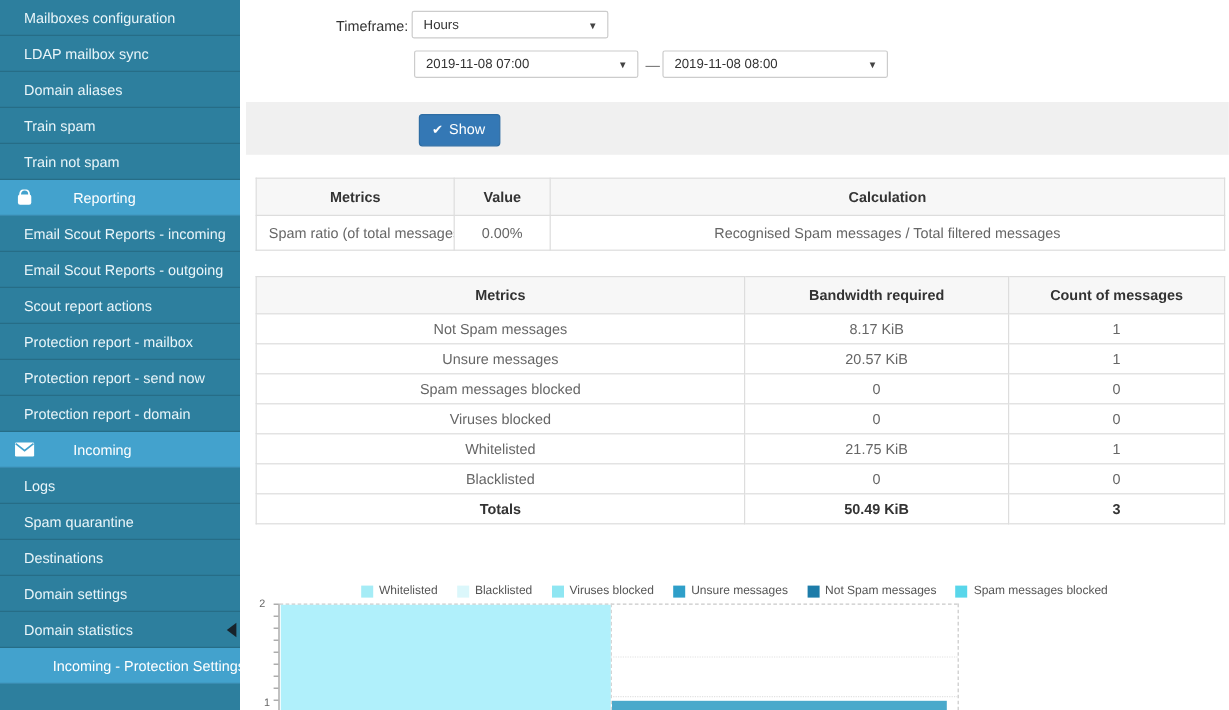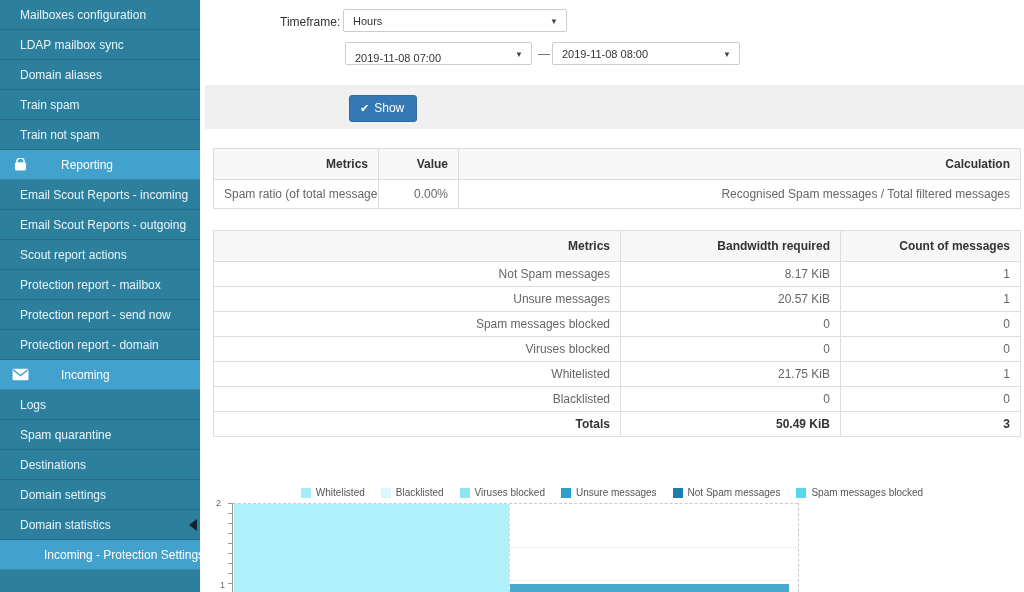--- a/index.html
+++ b/index.html
@@ -19,34 +19,34 @@
     border-top:6px solid transparent; border-bottom:6px solid transparent;
     border-right:8px solid #17232b; }
 
   
   .main { position:absolute; left:200px; top:0; width:824px; height:592px; background:#fff; }
   .ctl-label { position:absolute; left:80px; top:15px; font-size:12px; color:#333; }
   .select { position:absolute; height:23px; border:1px solid #ccc; border-radius:2px;
     background:#fff; font-size:11px; color:#333; display:flex; align-items:center;
     padding:0 20px 0 9px; cursor:pointer; }
   .select .caret { position:absolute; right:8px; top:7px; font-size:8px; color:#444; }
-  .sel-timeframe { left:143px; top:9px;  width:224px; }
-  .sel-from      { left:145px; top:42px; width:187px;align-items:flex-end; }
+  .sel-timeframe { left:143px; top:9px;  width:164px; }
+  .sel-from      { left:145px; top:42px; width:187px; }
   .sel-to        { left:352px; top:42px; width:188px; }
   .date-dash { position:absolute; left:338px; top:47px; font-size:12px; color:#666; }
 
   .grayband { position:absolute; left:5px; top:85px; width:819px; height:44px; background:#f0f0f0; }
   .show-btn { position:absolute; left:144px; top:10px; background:#3478b5; color:#fff;
     font-size:12px; border:1px solid #2e6da4; border-radius:3px; padding:5px 12px 6px 10px;
     display:flex; align-items:center; gap:5px; cursor:pointer; }
   .show-btn .check { font-size:11px; }
 
   table { position:absolute; left:13px; width:808px; border-collapse:collapse;
     font-size:12px; table-layout:fixed; }
-  th, td { border:1px solid #ddd; text-align:right; overflow:hidden; white-space:nowrap; }
+  th, td { border:1px solid #ddd; text-align:center; overflow:hidden; white-space:nowrap; }
   th { background:#f7f7f7; color:#333; font-weight:bold; padding:8px 10px; }
   td { color:#666; padding:7px 10px; }
   .t-ratio { top:148px; }
   .t-msgs  { top:230px; }
   .t-msgs td { padding:5px 10px; }
   tr.totals td { font-weight:bold; color:#333;margin-top:36px; }
 
   
   .chart { position:absolute; left:0; top:458px; width:824px; height:134px; }
   .chart-title { position:absolute; left:0; top:12px; width:824px; text-align:center;

